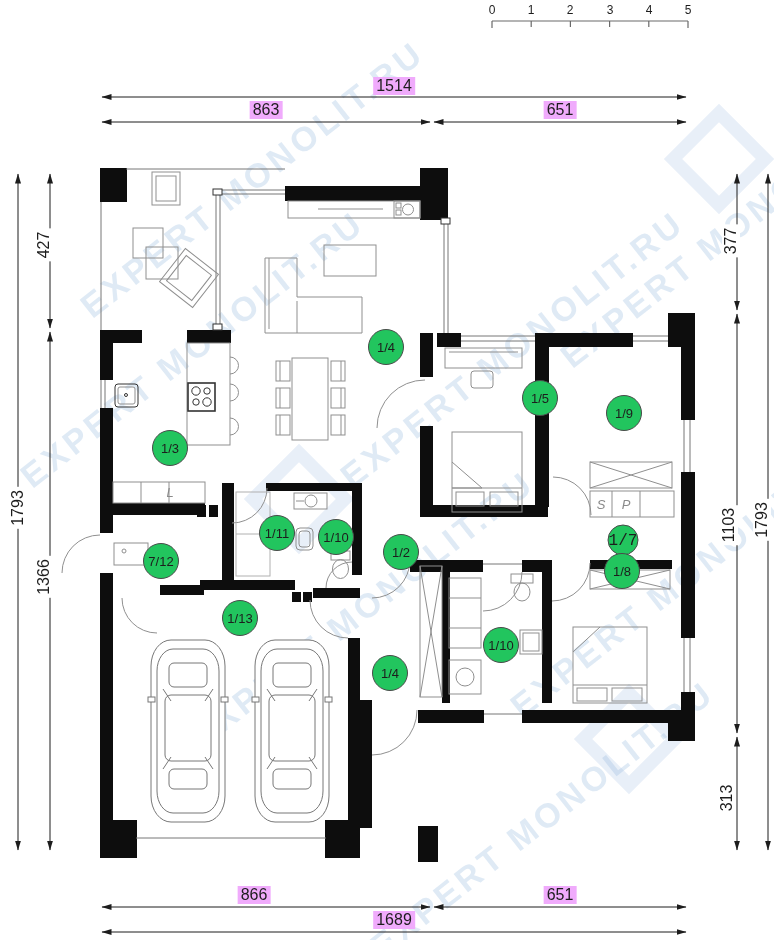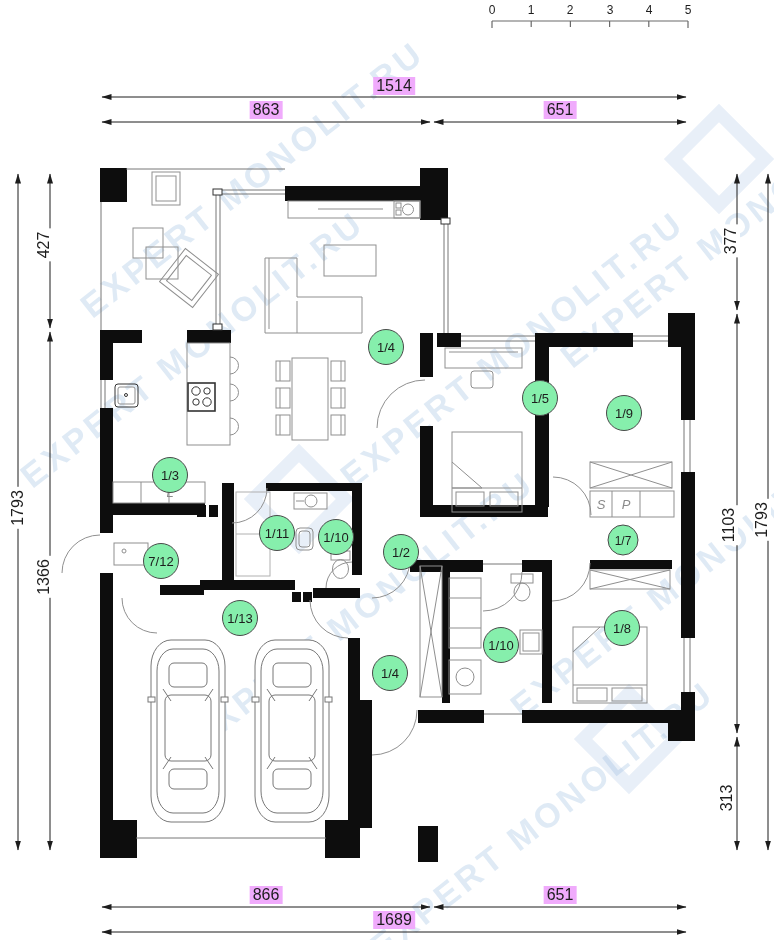--- a/index.html
+++ b/index.html
@@ -4,23 +4,23 @@
 <style>
   html,body{margin:0;padding:0;background:#fff;}
   #canvas{position:relative;width:774px;height:940px;background:#fff;overflow:hidden;
           font-family:"Liberation Sans",sans-serif;}
   .wm{position:absolute;font-weight:bold;font-size:34px;letter-spacing:4px;
       color:rgba(148,184,221,.30);transform:rotate(-38deg);white-space:nowrap;z-index:1;}
   .wm-diamond{position:absolute;width:52px;height:52px;border:13px solid rgba(148,184,221,.22);
       transform:rotate(45deg);z-index:1;}
   svg.plan{position:absolute;left:0;top:0;z-index:2;}
   .room-badge{position:absolute;z-index:4;width:34px;height:34px;border:1.4px solid #4a4a4a;
-      border-radius:50%;background:#86efac;display:flex;align-items:center;justify-content:center;
+      border-radius:50%;background:#22c55e;display:flex;align-items:center;justify-content:center;
       font-size:13px;color:#1d1d1d;transform:translate(-50%,-50%);}
-  .room-badge.sm{width:29px;height:29px;font-size:12px;}
+  .room-badge.sm{width:29px;height:29px;font-size:16px;font-family:Liberation Mono, monospace;}
   .dim-label{position:absolute;z-index:3;font-size:16px;color:#1d1d1d;background:#f0abfc;
       padding:0 3px;transform:translate(-50%,-50%);white-space:nowrap;}
   .dim-label.v{transform:translate(-50%,-50%) rotate(-90deg);background:#fff;}
   .scale-num{position:absolute;z-index:3;font-size:12px;color:#1d1d1d;transform:translate(-50%,0);}
   .cab-letter{position:absolute;z-index:3;font-style:italic;font-size:13px;color:#8a8a8a;
       transform:translate(-50%,-50%);}
 </style>
 </head>
 <body>
 
@@ -285,42 +285,42 @@
   <span class="scale-num" style="left:492px;top:3px;">0</span>
   <span class="scale-num" style="left:531px;top:3px;">1</span>
   <span class="scale-num" style="left:570px;top:3px;">2</span>
   <span class="scale-num" style="left:610px;top:3px;">3</span>
   <span class="scale-num" style="left:649px;top:3px;">4</span>
   <span class="scale-num" style="left:688px;top:3px;">5</span>
 
   <div class="dim-label" style="left:394px;top:86px;">1514</div>
   <div class="dim-label" style="left:266px;top:110px;">863</div>
   <div class="dim-label" style="left:560px;top:110px;">651</div>
-  <div class="dim-label" style="left:266px;top:895px;">866</div>
+  <div class="dim-label" style="left:254px;top:895px;">866</div>
   <div class="dim-label" style="left:560px;top:895px;">651</div>
   <div class="dim-label" style="left:394px;top:920px;">1689</div>
   <div class="dim-label v" style="left:18px;top:508px;">1793</div>
   <div class="dim-label v" style="left:44px;top:245px;">427</div>
   <div class="dim-label v" style="left:44px;top:577px;">1366</div>
   <div class="dim-label v" style="left:731px;top:241px;">377</div>
   <div class="dim-label v" style="left:729px;top:525px;">1103</div>
   <div class="dim-label v" style="left:762px;top:520px;">1793</div>
   <div class="dim-label v" style="left:727px;top:798px;">313</div>
 
   <div class="cab-letter" style="left:170px;top:492px;">L</div>
   <div class="cab-letter" style="left:601px;top:504px;">S</div>
   <div class="cab-letter" style="left:626px;top:504px;">P</div>
 
   <div class="room-badge" style="left:390px;top:673px;">1/4</div>
   <div class="room-badge" style="left:401px;top:552px;">1/2</div>
-  <div class="room-badge" style="left:170px;top:475px;">1/3</div>
+  <div class="room-badge" style="left:170px;top:448px;">1/3</div>
   <div class="room-badge" style="left:386px;top:347px;">1/4</div>
   <div class="room-badge" style="left:540px;top:398px;">1/5</div>
   <div class="room-badge" style="left:624px;top:413px;">1/9</div>
   <div class="room-badge sm" style="left:623px;top:540px;">1/7</div>
-  <div class="room-badge" style="left:622px;top:628px;">1/8</div>
+  <div class="room-badge" style="left:622px;top:571px;">1/8</div>
   <div class="room-badge" style="left:336px;top:537px;">1/10</div>
   <div class="room-badge" style="left:501px;top:645px;">1/10</div>
   <div class="room-badge" style="left:250px;top:533px;margin-left:27px;">1/11</div>
   <div class="room-badge" style="left:161px;top:561px;">7/12</div>
   <div class="room-badge" style="left:240px;top:618px;">1/13</div>
 
 </div>
 
 </body></html>

